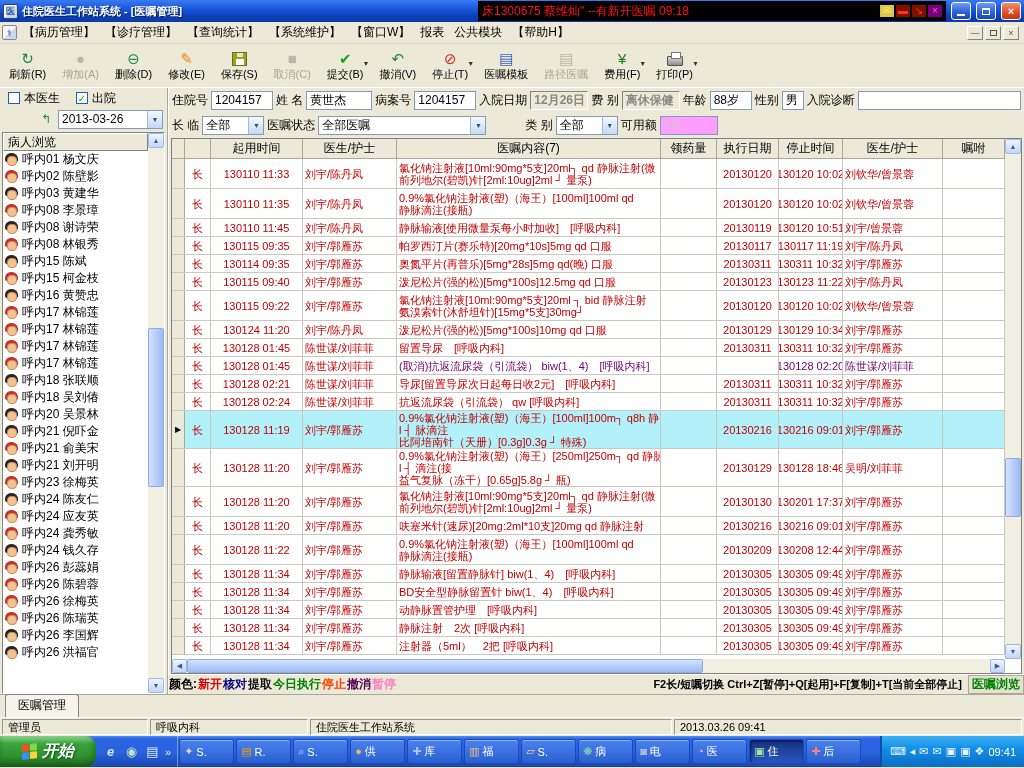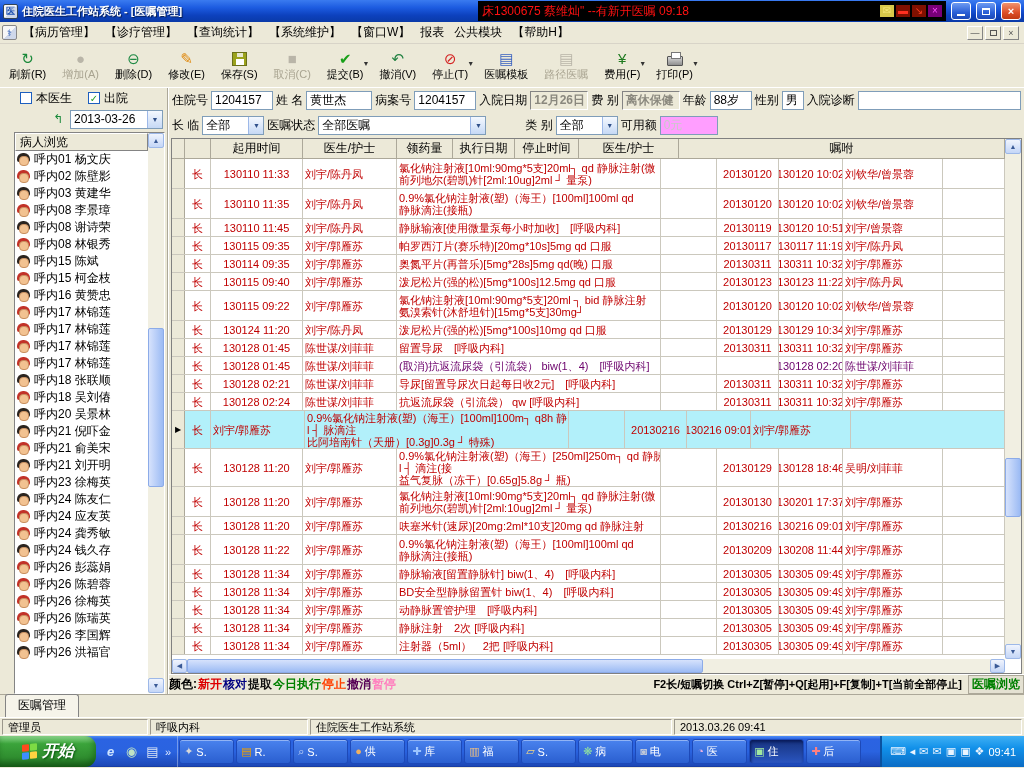--- a/index.html
+++ b/index.html
@@ -28,21 +28,21 @@
 .tbtn .ticon{font-size:15px;height:17px;line-height:17px;}
 .tbtn.disabled{color:#a9a491;}
 .tbtn.disabled .ticon{color:#b9b5a8 !important;}
 .caret{position:absolute;right:0px;top:14px;font-size:7px;color:#333;}
 .icon-floppy{width:15px;height:14px;background:#9ba21c;border:1px solid #6a701a;position:relative;margin:2px 0 1px;}
 .icon-floppy:before{content:"";position:absolute;left:3px;bottom:0;width:8px;height:6px;background:#fff;}
 .icon-floppy:after{content:"";position:absolute;left:4px;top:0;width:6px;height:4px;background:#e7e7d0;}
 .icon-print{width:16px;height:10px;background:linear-gradient(#d8d8d8,#8f8f8f);border:1px solid #555;border-radius:1px;position:relative;margin:6px 0 1px;}
 .icon-print:before{content:"";position:absolute;top:-5px;left:3px;width:8px;height:5px;background:#fff;border:1px solid #777;}
 
-.main{display:flex;height:606px;margin-left:12px;}
+.main{display:flex;height:606px;}
 .leftcol{width:168px;background:#ece9d8;border-right:1px solid #aca899;display:flex;flex-direction:column;padding:0 2px;}
 .checks{height:20px;display:flex;align-items:center;gap:16px;padding:0 6px;}
 .cbwrap{display:flex;align-items:center;gap:4px;}
 .cb{width:12px;height:12px;background:#fff;border:1px solid #1d5fbf;display:flex;align-items:center;justify-content:center;font-size:10px;color:#21a121;font-weight:bold;}
 .daterow{height:22px;display:flex;align-items:center;gap:4px;padding:0 2px;}
 .daterow .lbl{white-space:nowrap;}
 .greenarrow{width:16px;height:14px;color:#1a8a3a;font-size:12px;line-height:14px;text-align:center;}
 .combo{height:19px;background:#fff;border:1px solid #7f9db9;display:flex;align-items:center;overflow:hidden;}
 .combo .ctext{flex:1;padding:0 3px;white-space:nowrap;overflow:hidden;}
 .combo .cbtn{width:15px;height:100%;background:linear-gradient(#f4f8fe,#c6d9f6);border-left:1px solid #9db8e8;display:flex;align-items:center;justify-content:center;font-size:7px;color:#30508a;}
@@ -493,20 +493,21 @@
       <span class="flabel">可用额</span>
       <span class="field pink" style="width:58px">0元</span>
     </div>
 
     <div class="tablewrap">
       <div class="thead" id="thead">
           <div class="th" style="width: 13px;"></div>
           <div class="th" style="width: 26px;"></div>
           <div class="th" style="width: 92px;">起用时间</div>
           <div class="th" style="width: 94px;">医生/护士</div>
+          <div class="th" style="width: 264px;">医嘱内容(7)</div>
           <div class="th" style="width: 56px;">领药量</div>
           <div class="th" style="width: 62px;">执行日期</div>
           <div class="th" style="width: 64px;">停止时间</div>
           <div class="th" style="width: 100px;">医生/护士</div>
           <div class="th" style="width: 62px; flex: 1 1 0%;">嘱咐</div>
         </div>
       <div class="tbody" id="tbody">
           <div class="trow" style="height: 30px;">
             <div class="td gut" style="width: 13px;"></div>
             <div class="td center" style="width: 26px;">长</div>
@@ -674,20 +675,21 @@
             </div>
             <div class="td center" style="width: 56px;"></div>
             <div class="td center" style="width: 62px;">20130311</div>
             <div class="td center" style="width: 64px;">130311 10:32</div>
             <div class="td" style="width: 100px;">刘宇/郭雁苏</div>
             <div class="td" style="width: 62px; flex: 1 1 0%;"></div>
           </div>
           <div class="trow sel" style="height: 38px;">
             <div class="td gut" style="width: 13px;">▶</div>
             <div class="td center" style="width: 26px;">长</div>
+            <div class="td center" style="width: 92px;">130128 11:19</div>
             <div class="td" style="width: 94px;">刘宇/郭雁苏</div>
             <div class="td" style="width: 264px;">
               <div>0.9%氯化钠注射液(塑)（海王）[100ml]100m┐ q8h 静</div>
               <div>l ┤ 脉滴注</div>
               <div>比阿培南针（天册）[0.3g]0.3g ┘ 特殊)</div>
             </div>
             <div class="td center" style="width: 56px;"></div>
             <div class="td center" style="width: 62px;">20130216</div>
             <div class="td center" style="width: 64px;">130216 09:01</div>
             <div class="td" style="width: 100px;">刘宇/郭雁苏</div>
@@ -742,21 +744,21 @@
             <div class="td gut" style="width: 13px;"></div>
             <div class="td center" style="width: 26px;">长</div>
             <div class="td center" style="width: 92px;">130128 11:22</div>
             <div class="td" style="width: 94px;">刘宇/郭雁苏</div>
             <div class="td" style="width: 264px;">
               <div>0.9%氯化钠注射液(塑)（海王）[100ml]100ml qd</div>
               <div>静脉滴注(接瓶)</div>
             </div>
             <div class="td center" style="width: 56px;"></div>
             <div class="td center" style="width: 62px;">20130209</div>
-            <div class="td center" style="width: 64px;">130208 11:44</div>
+            <div class="td center" style="width: 64px;">130208 12:44</div>
             <div class="td" style="width: 100px;">刘宇/郭雁苏</div>
             <div class="td" style="width: 62px; flex: 1 1 0%;"></div>
           </div>
           <div class="trow" style="height: 18px;">
             <div class="td gut" style="width: 13px;"></div>
             <div class="td center" style="width: 26px;">长</div>
             <div class="td center" style="width: 92px;">130128 11:34</div>
             <div class="td" style="width: 94px;">刘宇/郭雁苏</div>
             <div class="td" style="width: 264px;">
               <div>静脉输液[留置静脉针] biw(1、4)　[呼吸内科]</div>

